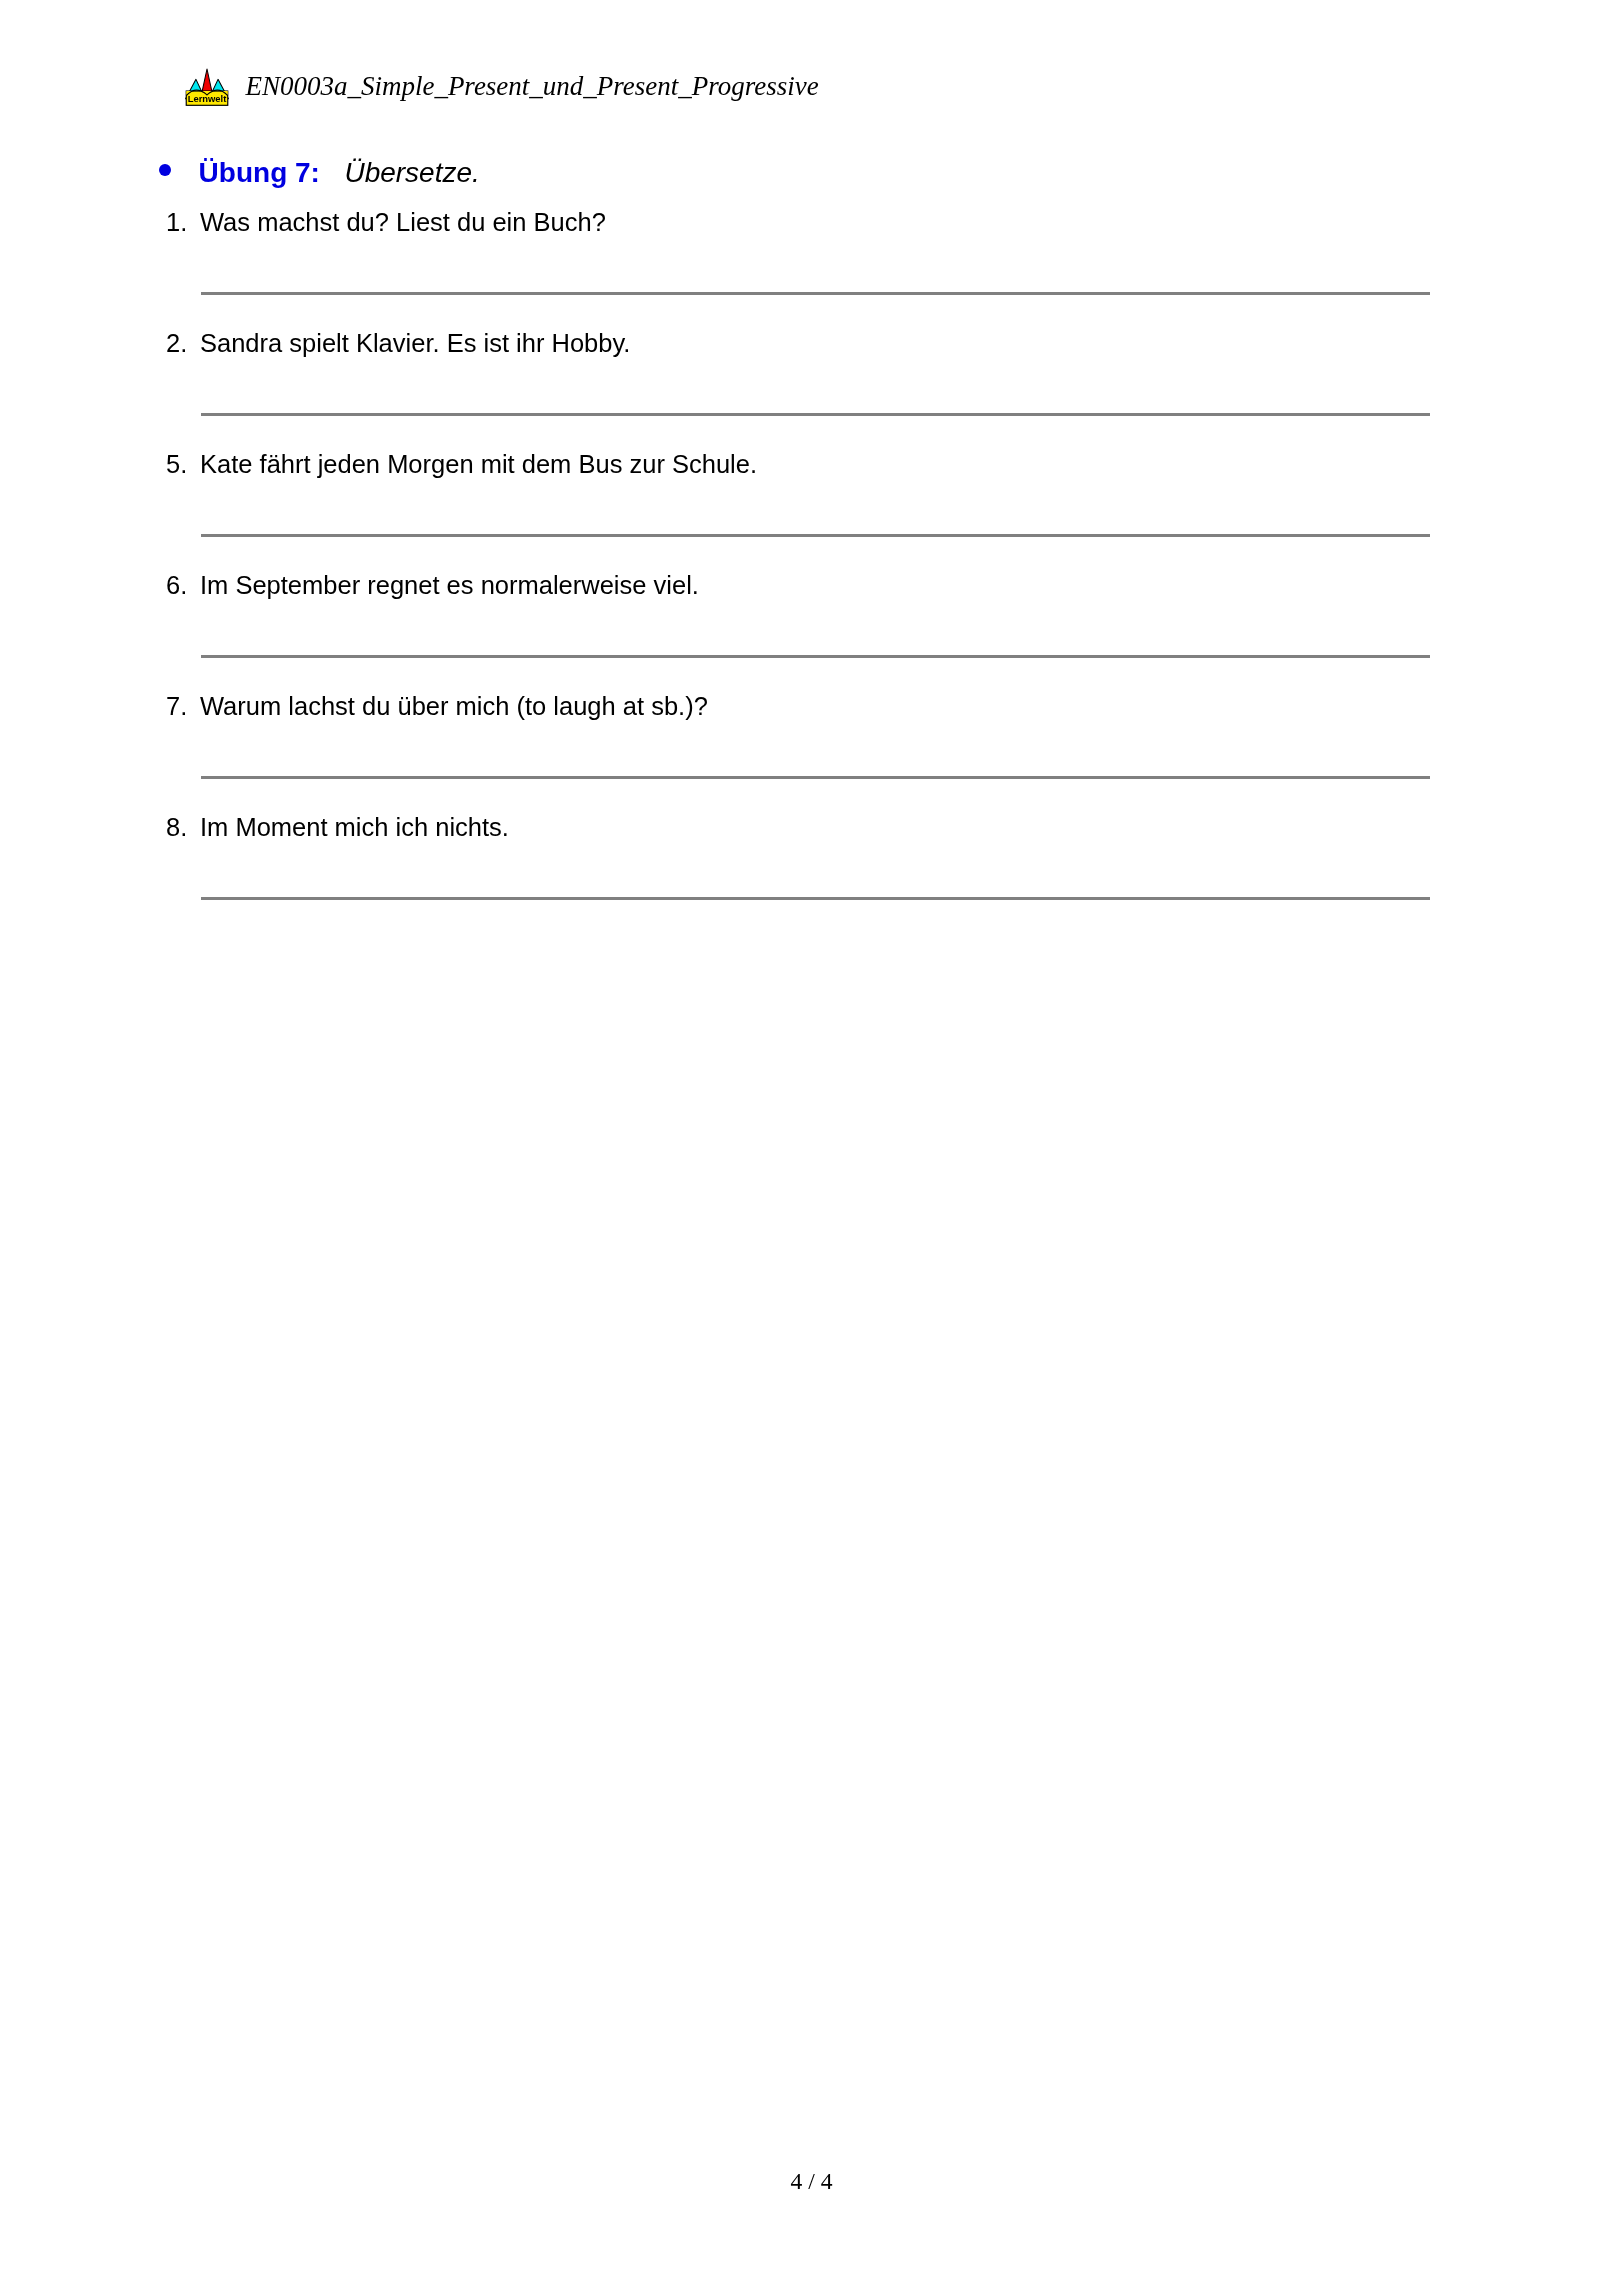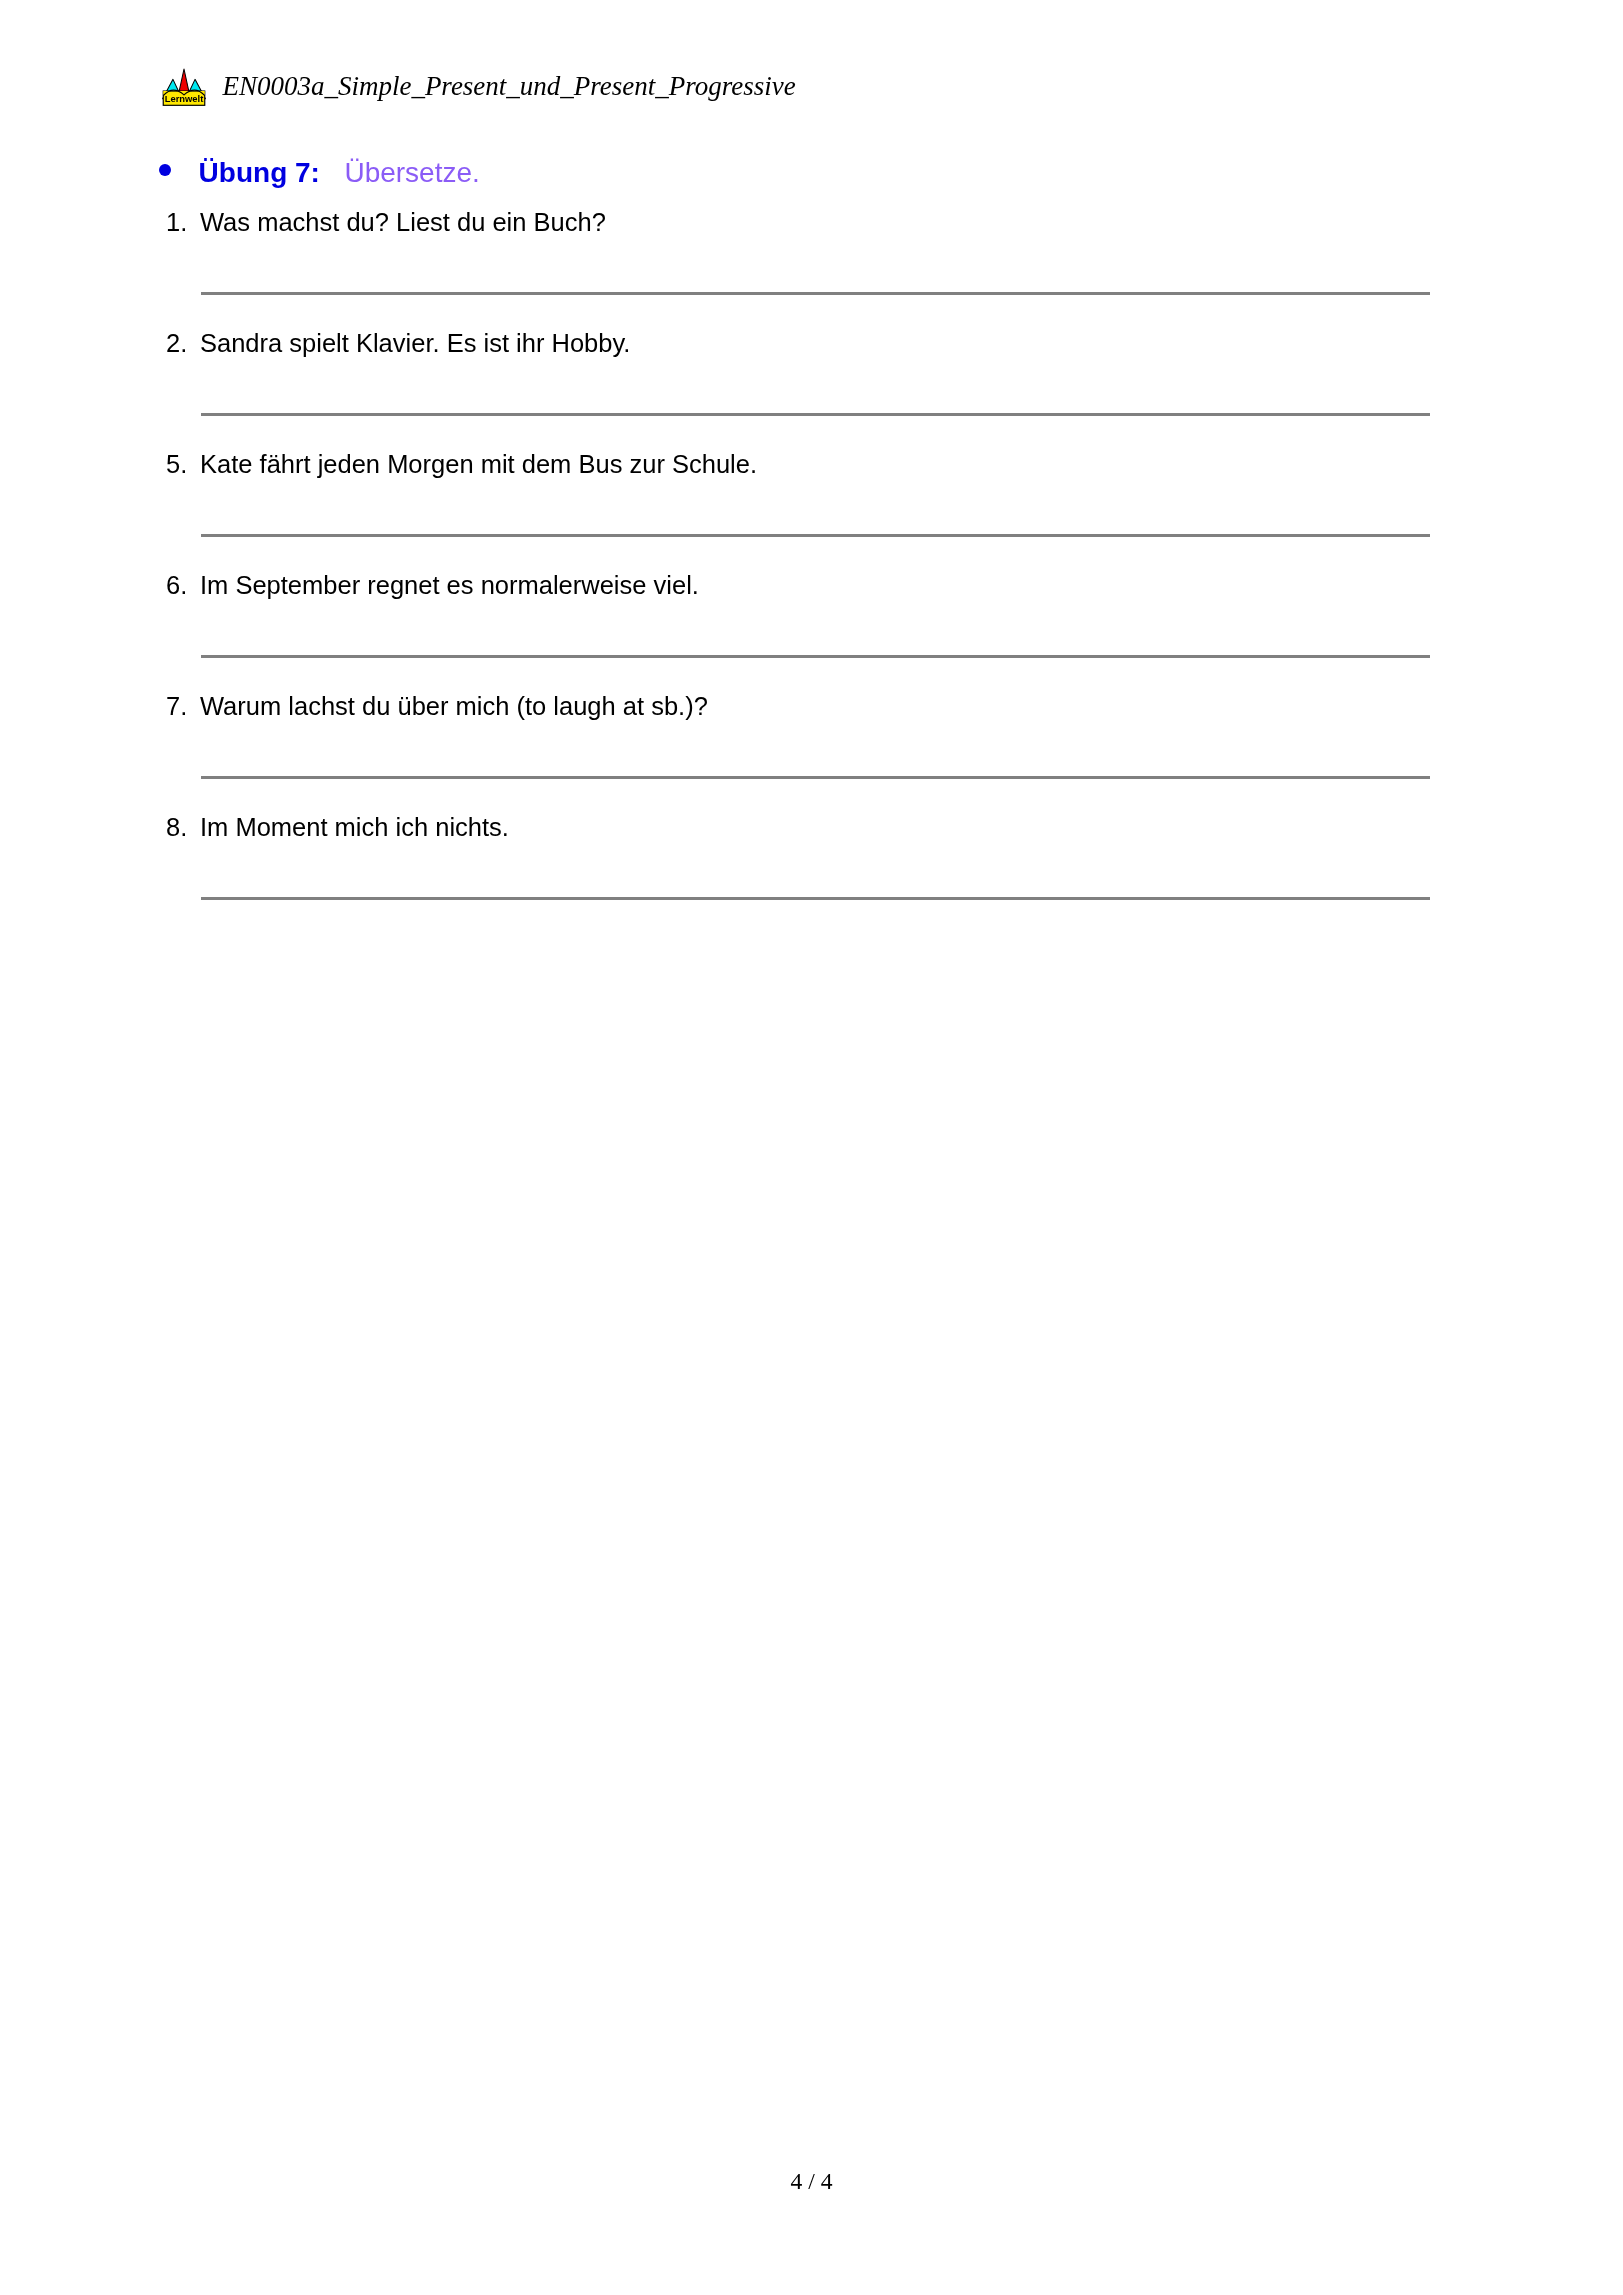--- a/index.html
+++ b/index.html
@@ -28,20 +28,21 @@
     top: 65px;
     display: flex;
     align-items: center;
     gap: 14.4px;
   }
   .logo {
     width: 48px;
     height: 43px;
     position: relative;
     flex: 0 0 auto;
+    margin-left: 23px;
   }
   .logo svg { display: block; }
 
   .doc-title {
     font-family: "Liberation Serif", serif;
     font-style: italic;
     font-size: 27px;
     color: #000000;
     white-space: nowrap;
     letter-spacing: 0px;
@@ -68,22 +69,23 @@
     position: relative;
     top: -5.9px;
     flex: 0 0 auto;
   }
   .ex-label {
     color: #0000e0;
     font-weight: bold;
     margin-right: 8.5px;
   }
   .ex-instruction {
-    color: #8b5cf6;
+    color: #000000;
     font-weight: normal;
+    font-style: italic;
   }
 
   
   .items {
     position: absolute;
     left: 0;
     top: 208px;
     width: 1483px;
   }
   .item {

